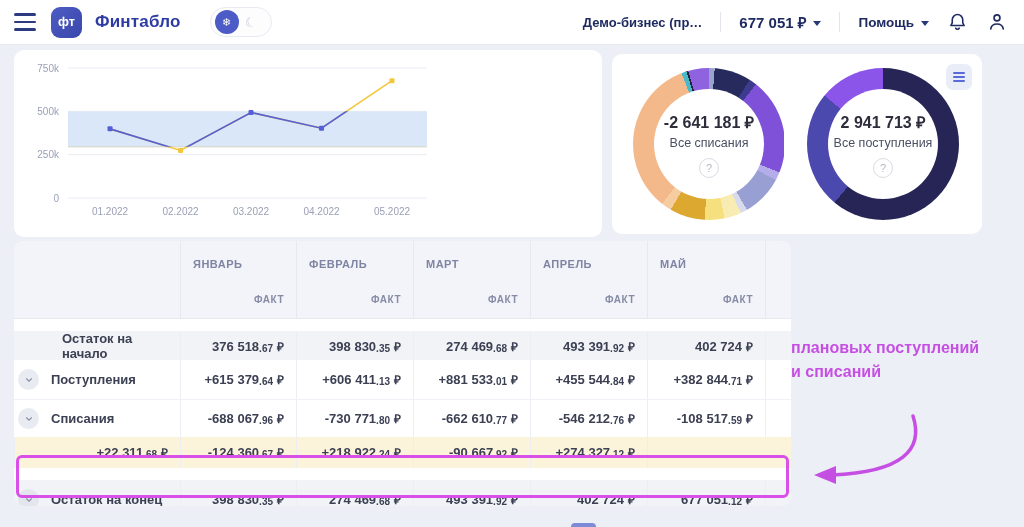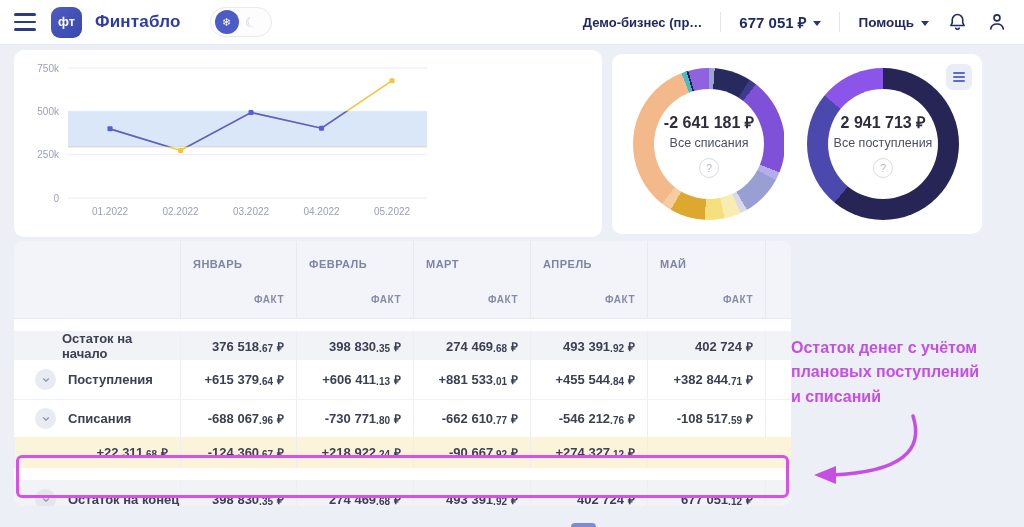--- a/index.html
+++ b/index.html
@@ -61,21 +61,21 @@
   .mname { font-size:11px; font-weight:700; color:#7e85a3; letter-spacing:.5px; }
   .fact  { font-size:10px; font-weight:700; color:#868ca6; letter-spacing:.5px; align-self:flex-end; }
   .th.fill { border-left:1px solid #e7e9f0; }
 
   .trow { align-items:center; background:#fff; cursor:default; }
   .trow.gray  { background:#f2f3f7;margin-top:12px; }
   .trow.cream { background:#fcf4da; }
   .trow.bline { border-top:1px solid #f0f1f6; }
   .r0 { height:29px; } .r1 { height:39px; } .r2 { height:38px; } .r3 { height:31px; } .r4 { height:39px; }
 
-  .tlabel { display:flex; align-items:center; padding-left:21px; gap:12px;
+  .tlabel { display:flex; align-items:center; padding-left:4px; gap:12px;
             font-size:13px; font-weight:700; color:#3b4053; height:100%; }
   .tlabel.nochev { padding-left:48px; }
   .chev { width:21px; height:21px; border-radius:50%; background:#e9ebf2; display:flex; align-items:center;
           justify-content:center; cursor:pointer; flex:none; border:none; }
   .trow.gray .chev { background:#e4e6ee; }
   .tcell { height:100%; border-left:1px solid #eceef4; font-size:13px; font-weight:700; color:#3b4053;
            display:flex; align-items:center; justify-content:flex-end; padding-right:12px; white-space:nowrap; }
   .dec { font-size:10px; font-weight:700; position:relative; top:2px; }
   .cur { font-size:12px; font-weight:700; margin-left:4px; }
   .cfill { height:100%; border-left:1px solid #eceef4; }
@@ -383,21 +383,20 @@
           <span>677 051</span>
           <span class="dec">.12</span>
           <span class="cur">₽</span>
         </div>
       <div class="cfill"></div>
     </div>
   </section>
 
   <div class="highlight-box"></div>
   <div class="annotation">
-    <div>Остаток денег с учётом</div>
     <div>плановых поступлений</div>
     <div>и списаний</div>
   </div>
   <svg class="ann-arrow" width="128" height="86" viewBox="0 0 128 86">
     <path d="M115 10 C126 44 104 66 34 69" stroke="#c64fe3" stroke-width="3.5" fill="none" stroke-linecap="round"></path>
     <polygon points="16,69 38,60 38,78" fill="#c64fe3"></polygon>
   </svg>
 
   <div class="bottom-peek"></div>
 </div>

